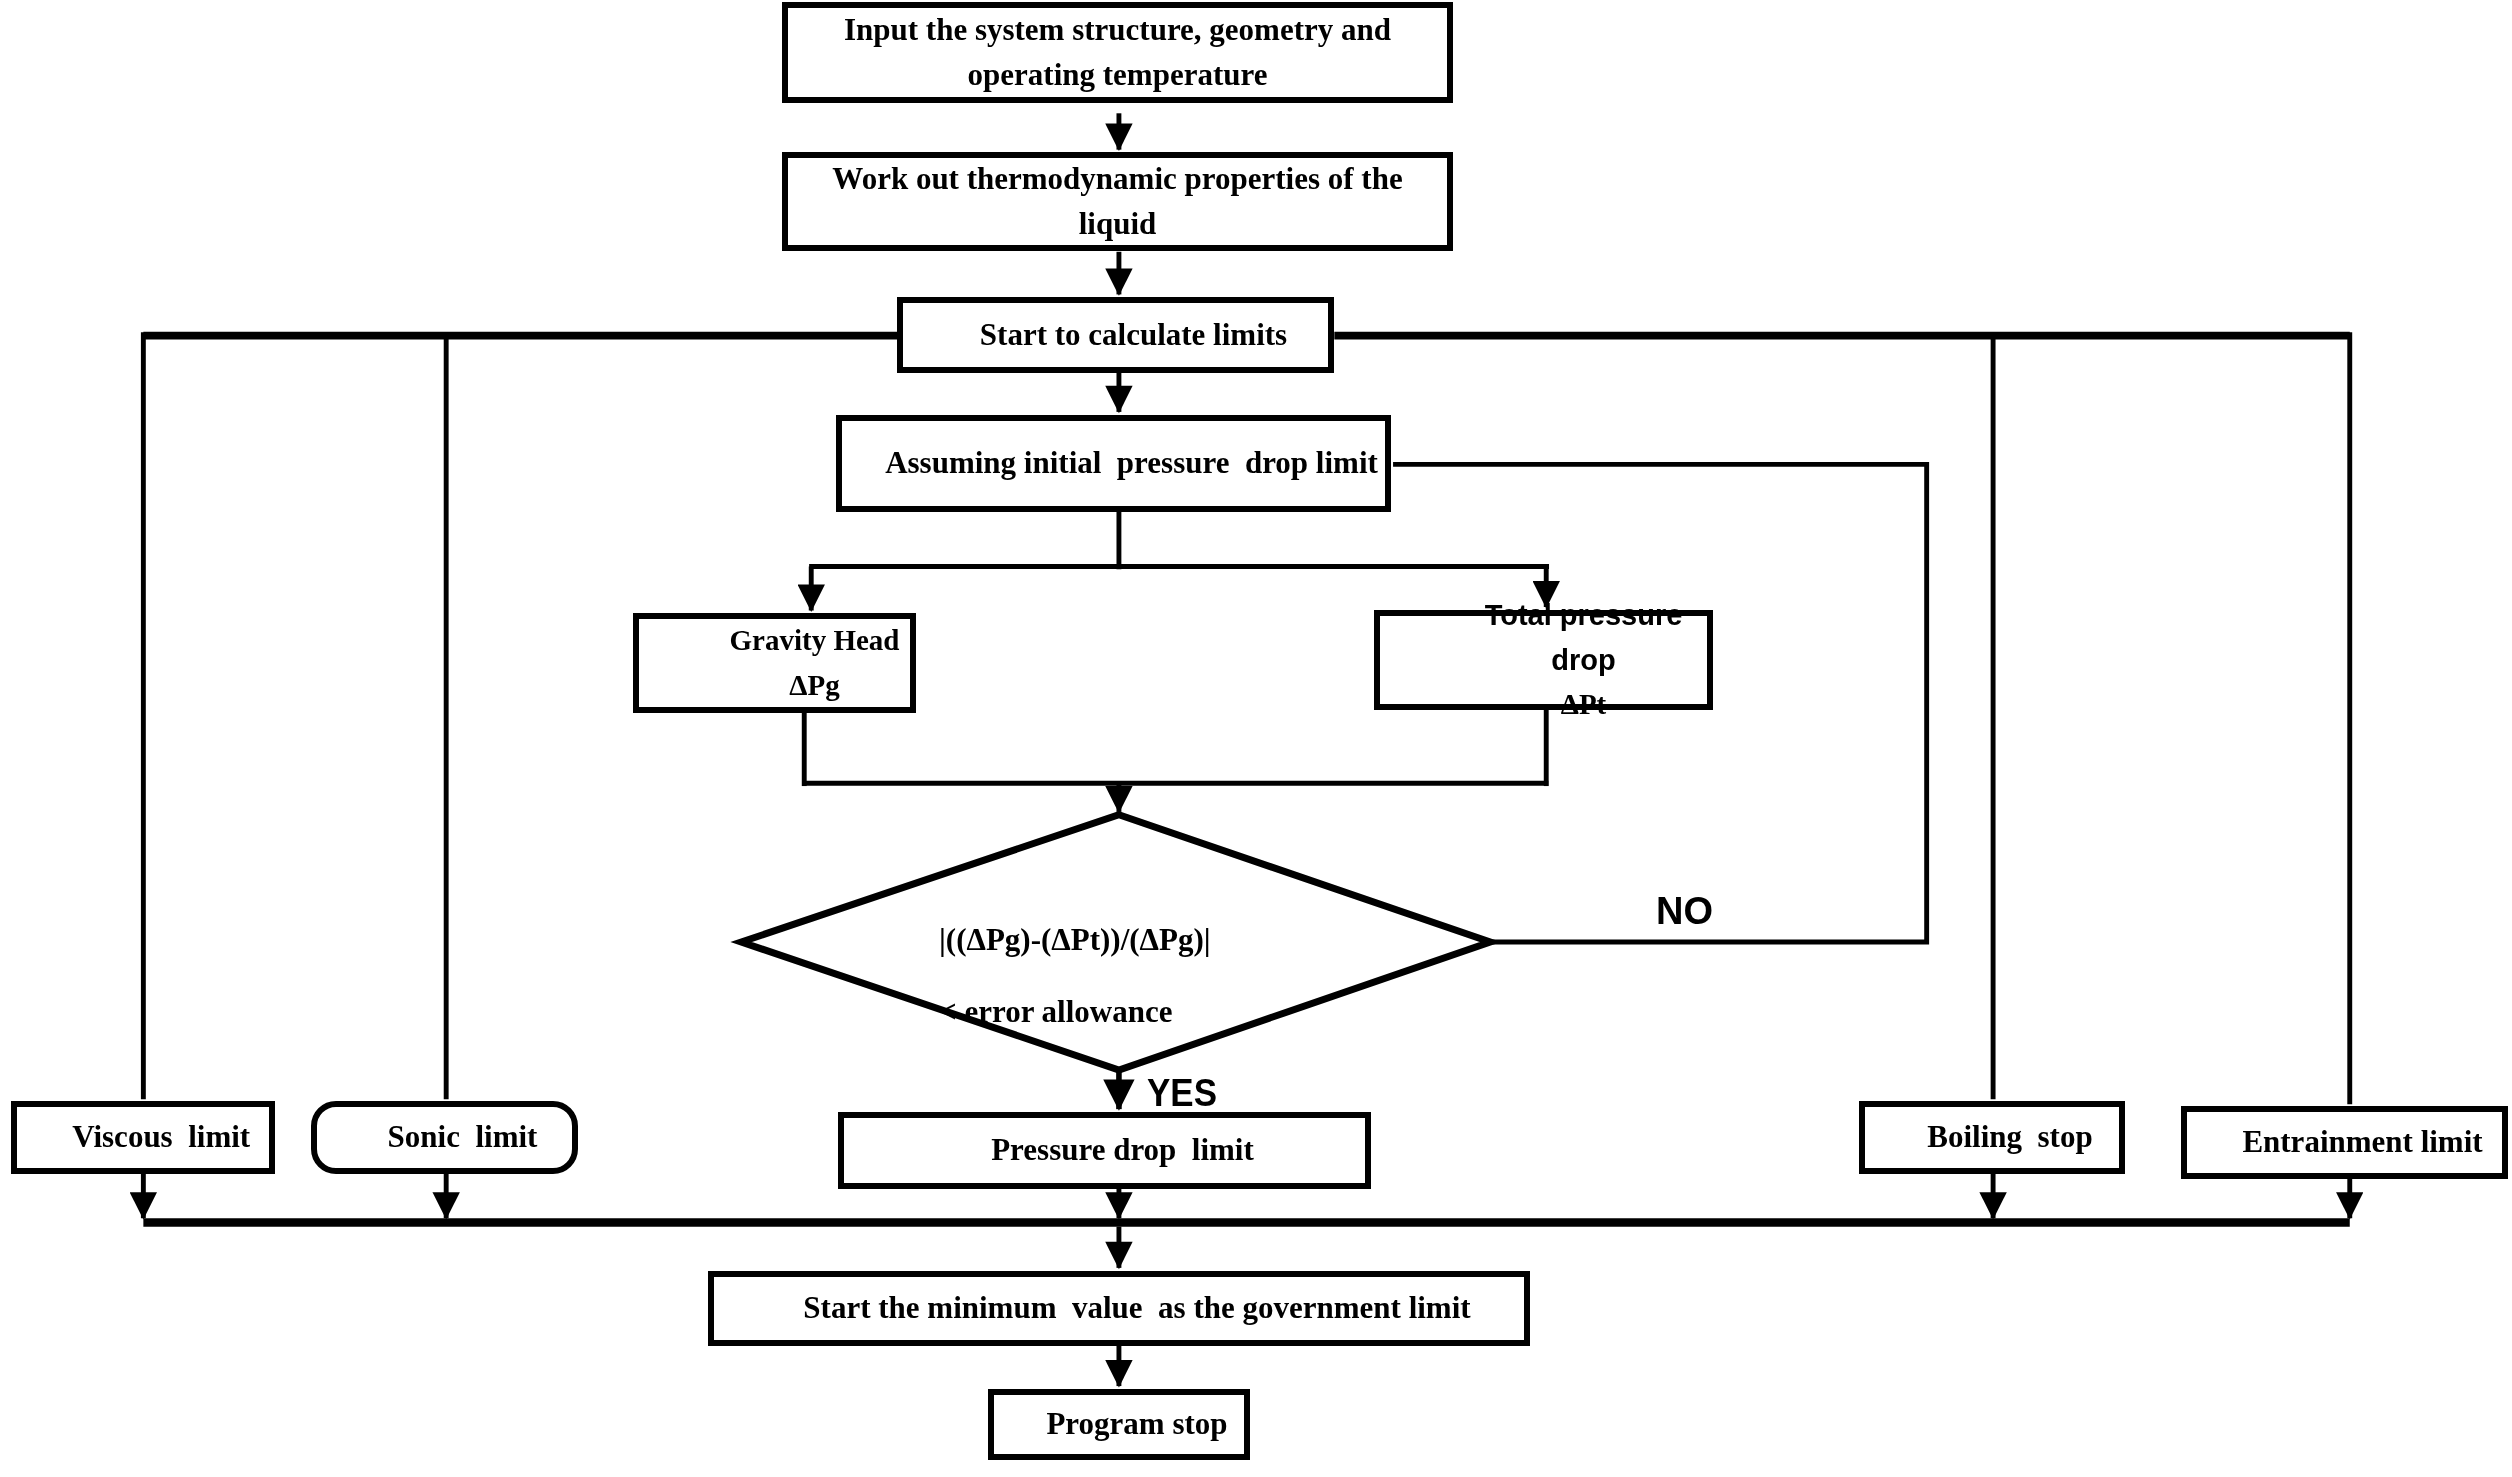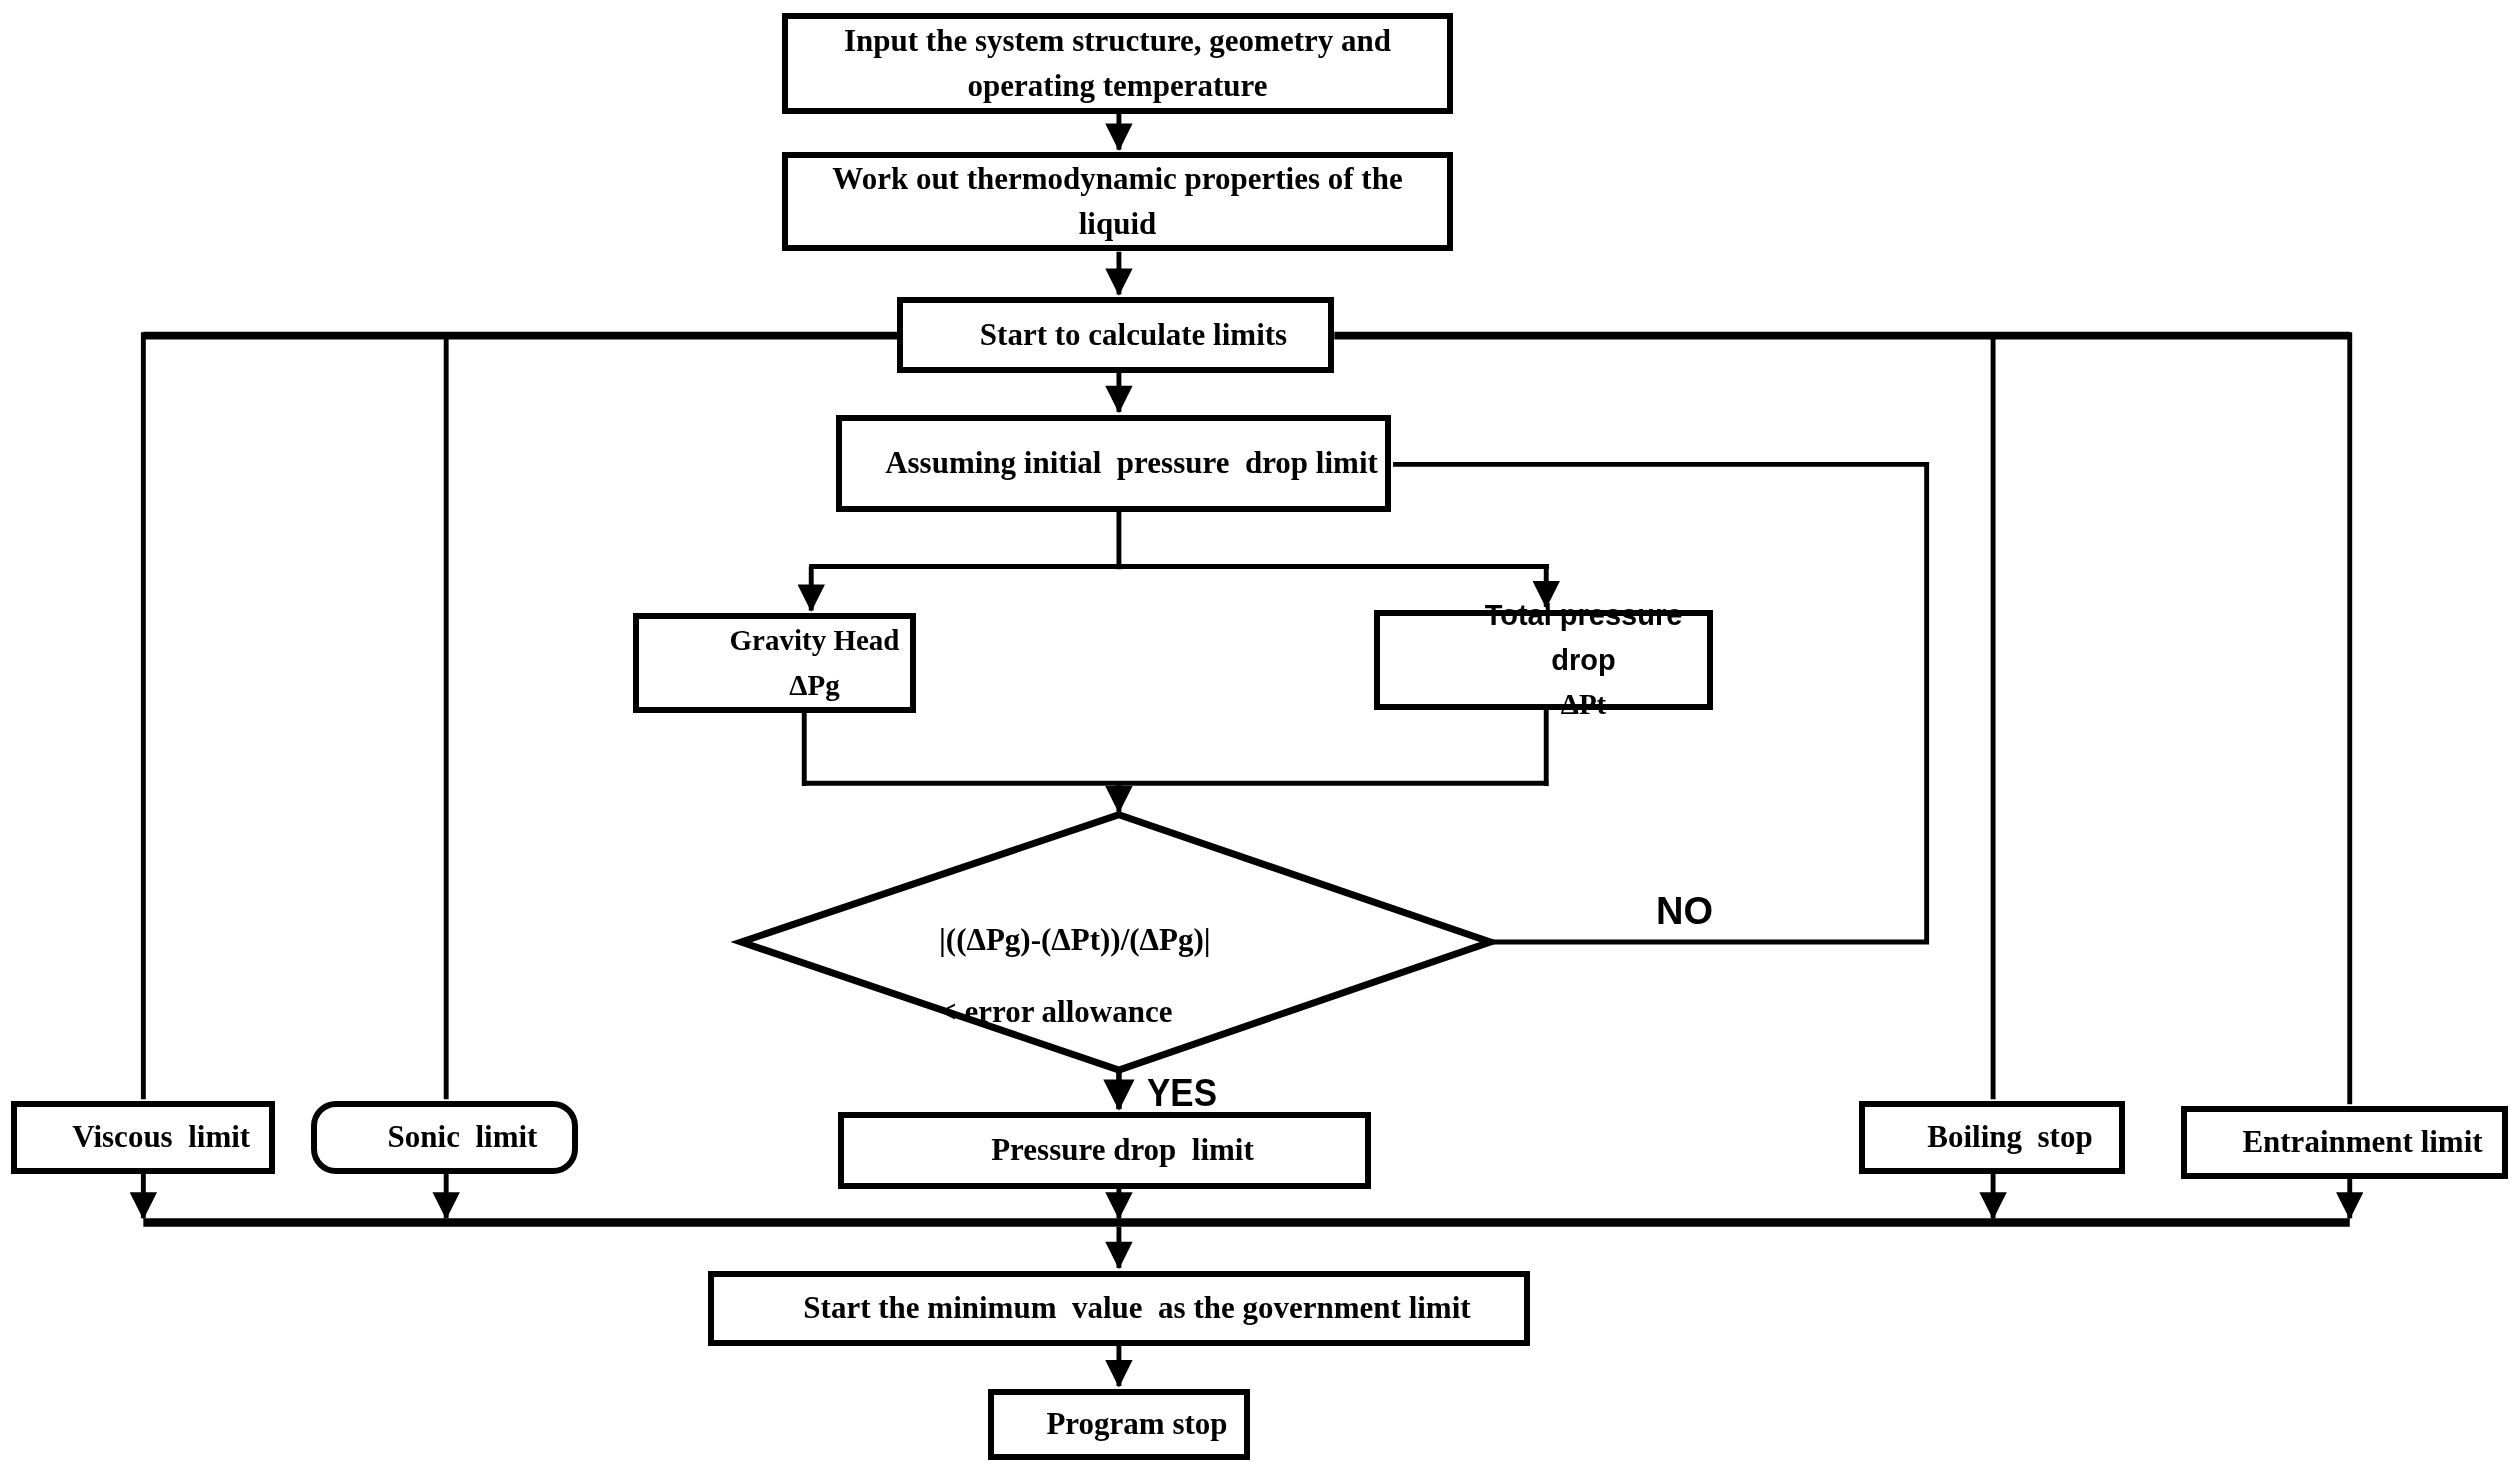--- a/index.html
+++ b/index.html
@@ -7,21 +7,21 @@
     position:relative;width:2512px;height:1477px;background:#ffffff;
     font-family:"Liberation Serif",serif;font-weight:bold;color:#000000;overflow:hidden;
   }
   svg.wires{position:absolute;left:0;top:0;width:2512px;height:1477px;}
   .node{
     position:absolute;box-sizing:border-box;border:6.3px solid #000;background:#fff;
     display:flex;align-items:center;justify-content:center;text-align:center;
     font-size:31px;line-height:1.42;white-space:pre-wrap;padding-left:36px;
   }
   .node .ln{display:block;margin-left:44px;}
-  #n-input{left:782px;top:13px;width:671px;height:101px;padding:0 18px;text-align:center;}
+  #n-input{left:782px;top:2px;width:671px;height:101px;padding:0 18px;text-align:center;}
   #n-workout{left:782px;top:152px;width:671px;height:99px;padding:0 24px;}
   #n-start{left:897px;top:297px;width:437px;height:76px;white-space:nowrap;}
   #n-assume{left:836px;top:415px;width:555px;height:97px;white-space:pre;}
   #n-gravity{left:633px;top:613px;width:283px;height:100px;flex-direction:column;line-height:1.55;font-size:29px;}
   #n-total{left:1374px;top:610px;width:339px;height:100px;flex-direction:column;line-height:1.55;font-size:29px;}
   #n-pressure{left:838px;top:1112px;width:533px;height:77px;white-space:pre;}
   #n-viscous{left:11.2px;top:1101px;width:264px;height:73px;white-space:pre;text-align:center;}
   #n-sonic{left:311px;top:1101px;width:267px;height:73px;white-space:pre;border-radius:25px;}
   #n-boiling{left:1859px;top:1101px;width:266px;height:73px;white-space:pre;}
   #n-entrain{left:2181px;top:1106px;width:327px;height:73px;white-space:pre;}

